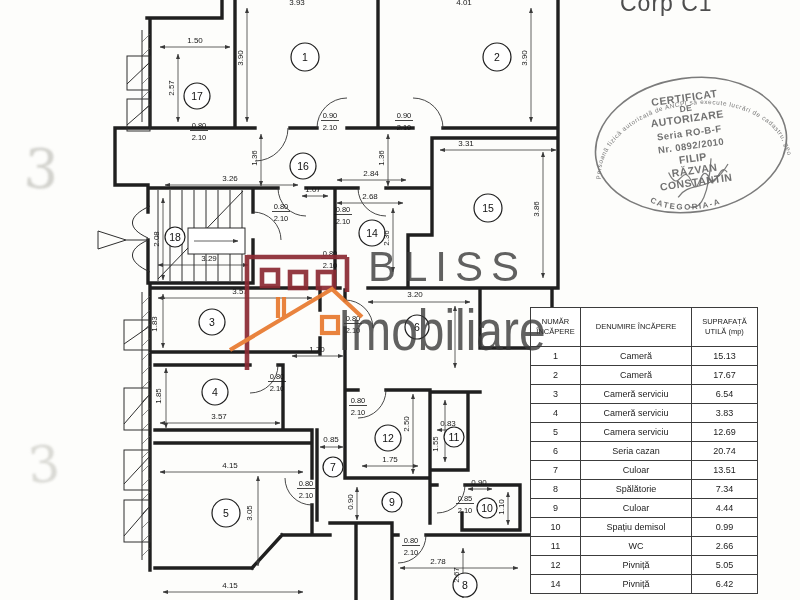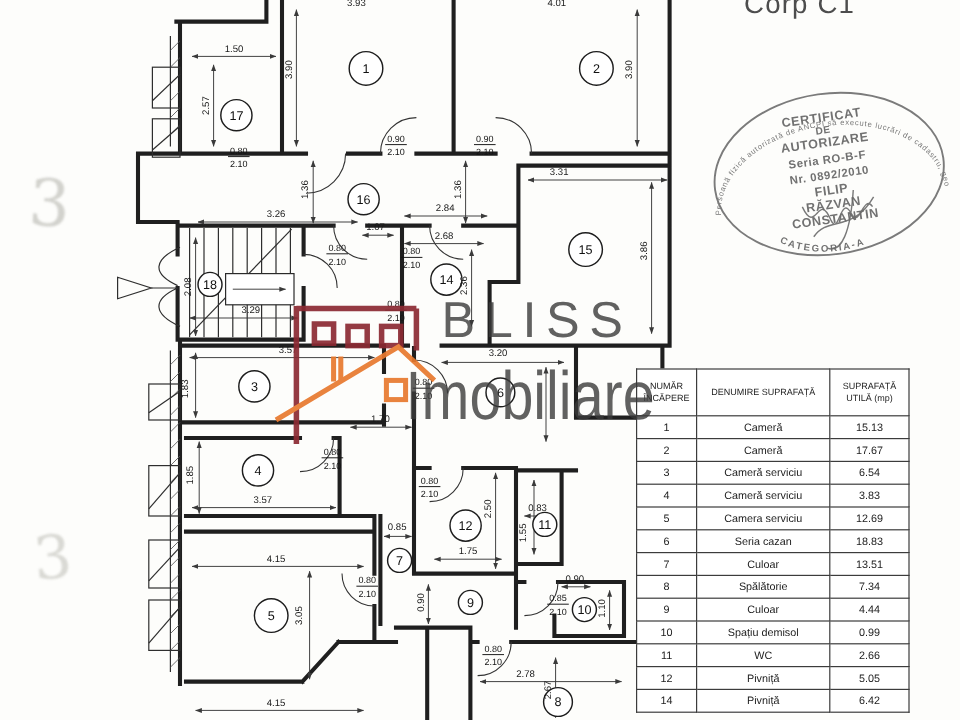--- a/index.html
+++ b/index.html
@@ -279,21 +279,21 @@
   </svg>
 
   <div class="corner-title">
     <div>Corp C1</div>
   </div>
 
   <table class="rooms-table">
     <thead>
       <tr>
         <th class="col-num">NUMĂR ÎNCĂPERE</th>
-        <th class="col-name">DENUMIRE SUPRAFAȚĂ</th>
+        <th class="col-name">DENUMIRE ÎNCĂPERE</th>
         <th class="col-area">SUPRAFAȚĂ UTILĂ (mp)</th>
       </tr>
     </thead>
     <tbody id="rooms-table-body">
         <tr>
           <td>1</td>
           <td>Cameră</td>
           <td>15.13</td>
         </tr>
         <tr>
@@ -312,21 +312,21 @@
           <td>3.83</td>
         </tr>
         <tr>
           <td>5</td>
           <td>Camera serviciu</td>
           <td>12.69</td>
         </tr>
         <tr>
           <td>6</td>
           <td>Seria cazan</td>
-          <td>18.83</td>
+          <td>20.74</td>
         </tr>
         <tr>
           <td>7</td>
           <td>Culoar</td>
           <td>13.51</td>
         </tr>
         <tr>
           <td>8</td>
           <td>Spălătorie</td>
           <td>7.34</td>

